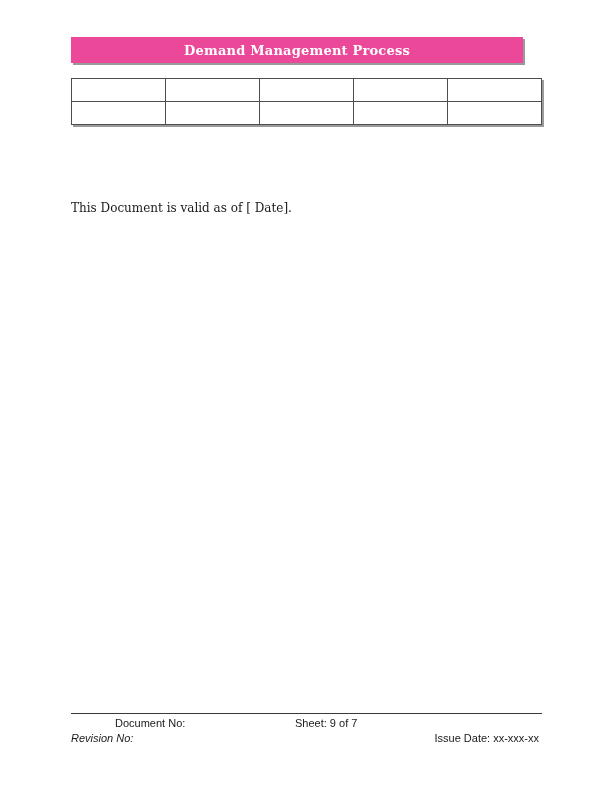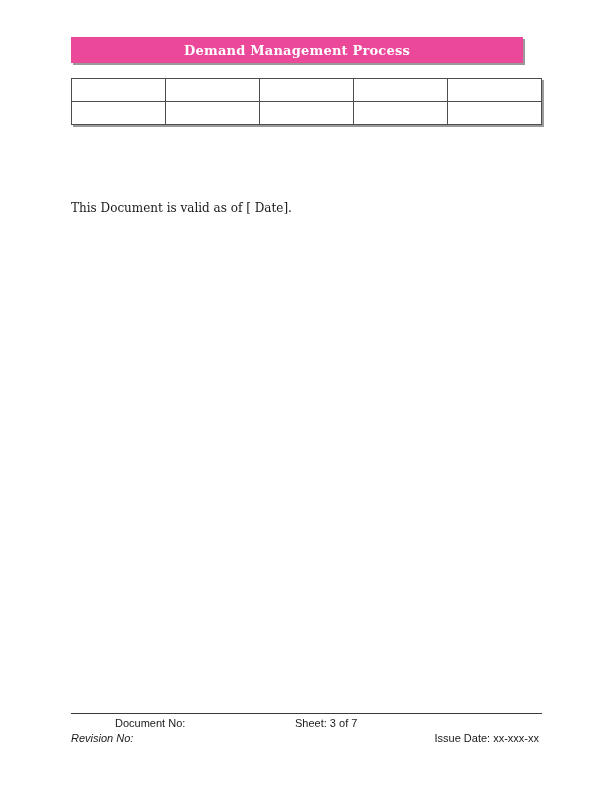--- a/index.html
+++ b/index.html
@@ -128,19 +128,19 @@
       </tbody>
   </table>
 
 
   <div class="body-text">This Document is valid as of [ Date].</div>
 
   <div class="footer-rule"></div>
 
   <div class="footer-label footer-doc-no">Document No:</div>
 
-  <div class="footer-label footer-sheet">Sheet: 3 of 7</div>
+  <div class="footer-label footer-sheet">Sheet: 9 of 7</div>
 
   <div class="footer-label footer-rev-no">Revision No:</div>
 
   <div class="footer-label footer-issue">Issue Date: xx-xxx-xx</div>
 
 </div>
 
 </body></html>

